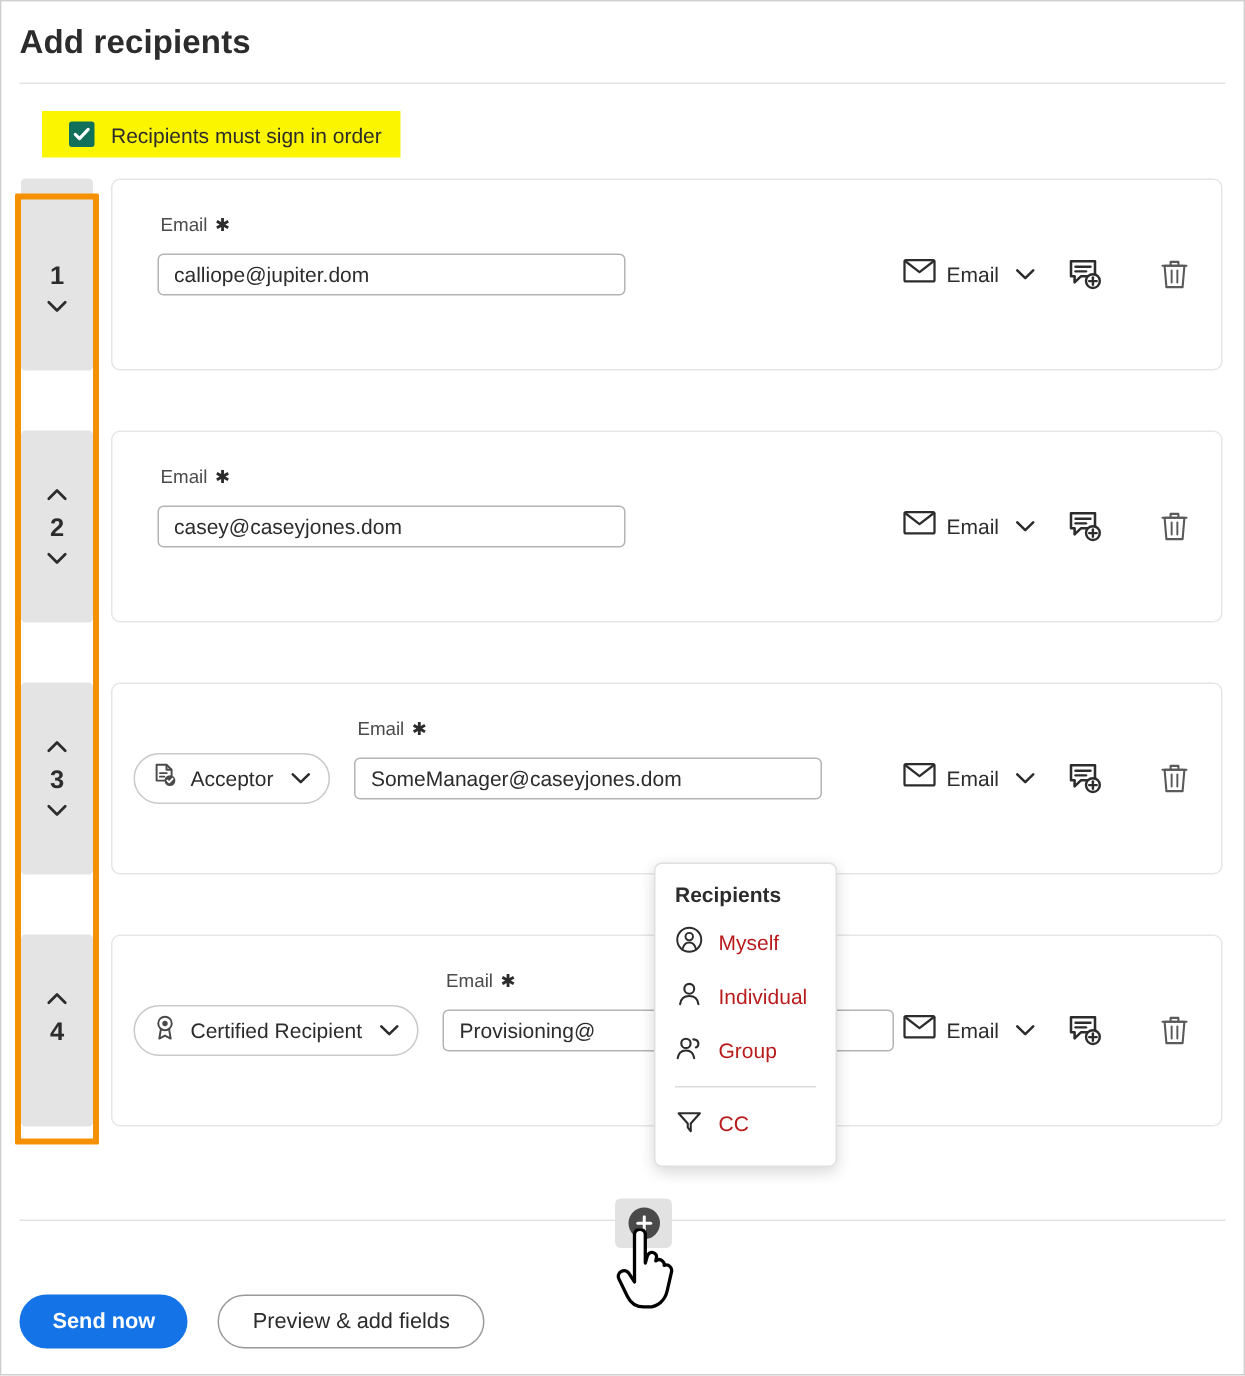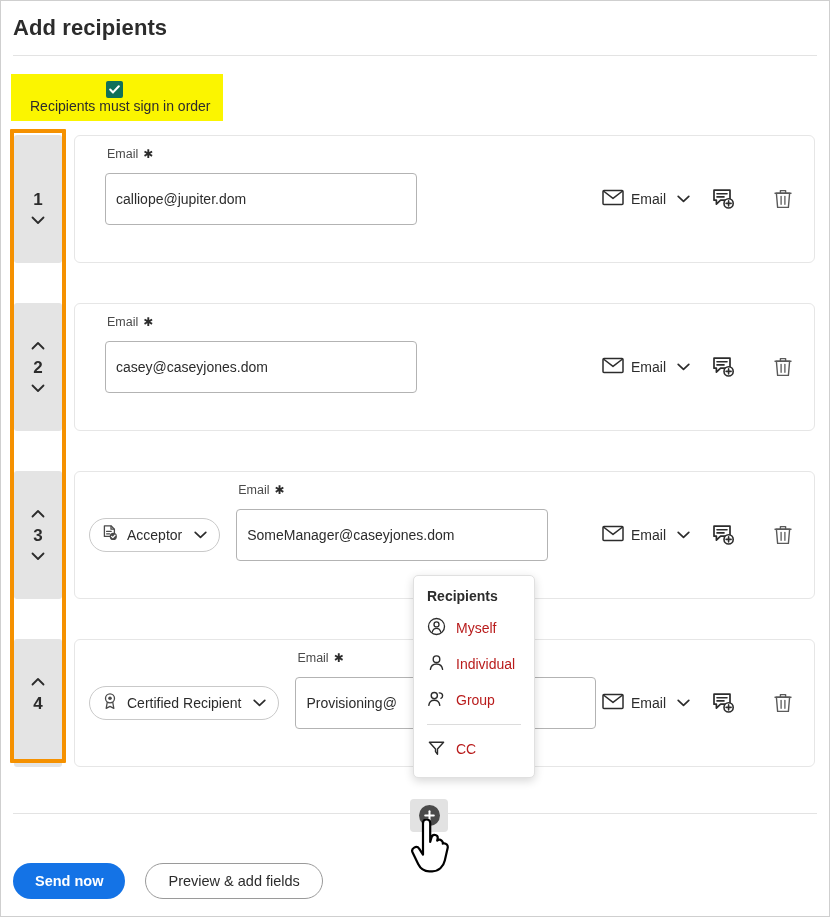--- a/index.html
+++ b/index.html
@@ -31,26 +31,25 @@
     letter-spacing: 0.1px;
   }
   .title-rule {
     margin: 14px 12px 0 12px;
     height: 1px;
     background: #e3e3e3;
   }
 
   
   .signorder-wrap {
-    margin: 18px 0 0 10px;
+    margin: 18px 0 0 27px;
     display: inline-flex;
     align-items: center;
     background: #fbf500;
-    padding: 7px 12px 7px 8px;
-    flex-direction: column;
+    padding: 7px 12px 7px 18px;
   }
   .checkbox {
     width: 17px; height: 17px;
     background: #10705a;
     border-radius: 2px;
     display: inline-flex;
     align-items: center;
     justify-content: center;
     flex: 0 0 auto;
   }
@@ -156,21 +155,21 @@
     font-size: 12.5px;
     color: #4b4b4b;
     white-space: nowrap;
     display: flex;
     align-items: center;
     gap: 5px;
   }
   .req-star { font-size: 12px; color: #2c2c2c; line-height: 1; }
   .email-input {
     width: 100%;
-    height: 52px;
+    height: 28px;
     border: 1px solid #b3b3b3;
     border-radius: 4px;
     background: #fff;
     font-family: "Liberation Sans", sans-serif;
     font-size: 14px;
     color: #2c2c2c;
     padding: 0 10px;
     outline: none;
   }
 
@@ -195,21 +194,21 @@
     align-items: center;
     justify-content: center;
     cursor: pointer;
     margin-left: 10px;
   }
   .trash-btn { margin-left: 26px; }
 
   
   .recipients-popup {
     position: absolute;
-    left: 412px;
+    left: 435px;
     top: 574px;
     width: 122px;
     background: #fff;
     border: 1px solid #e0e0e0;
     border-radius: 5px;
     box-shadow: 0 3px 10px rgba(0,0,0,0.16);
     padding: 12px 0 10px 0;
     z-index: 20;
   }
   .popup-title {

